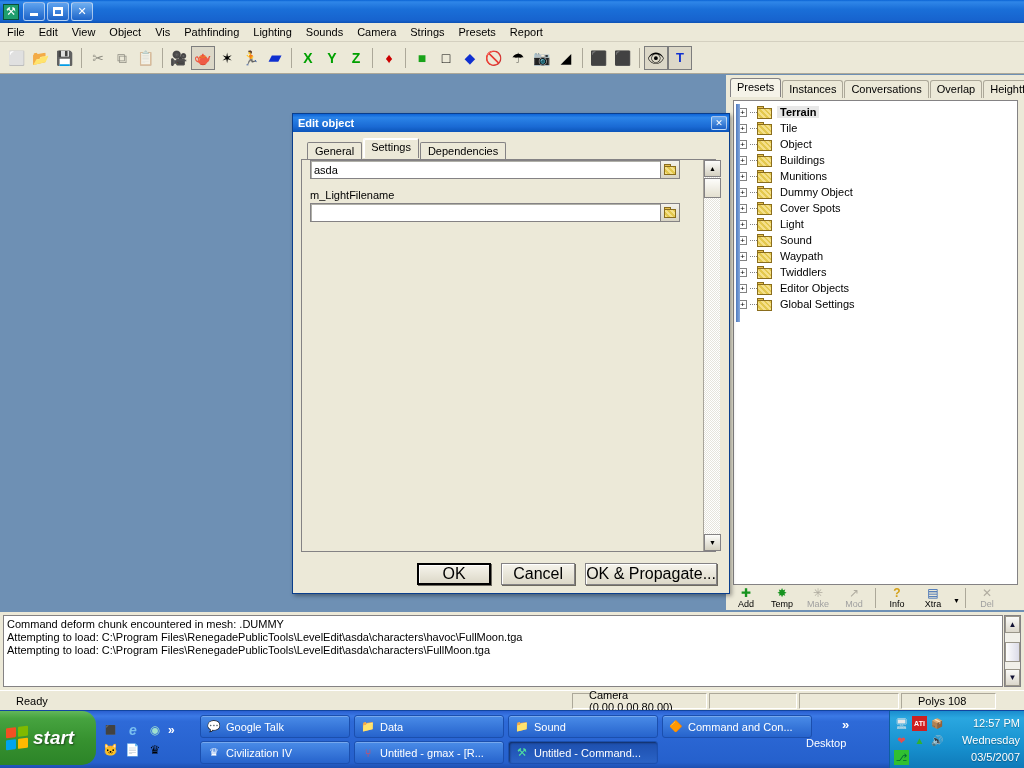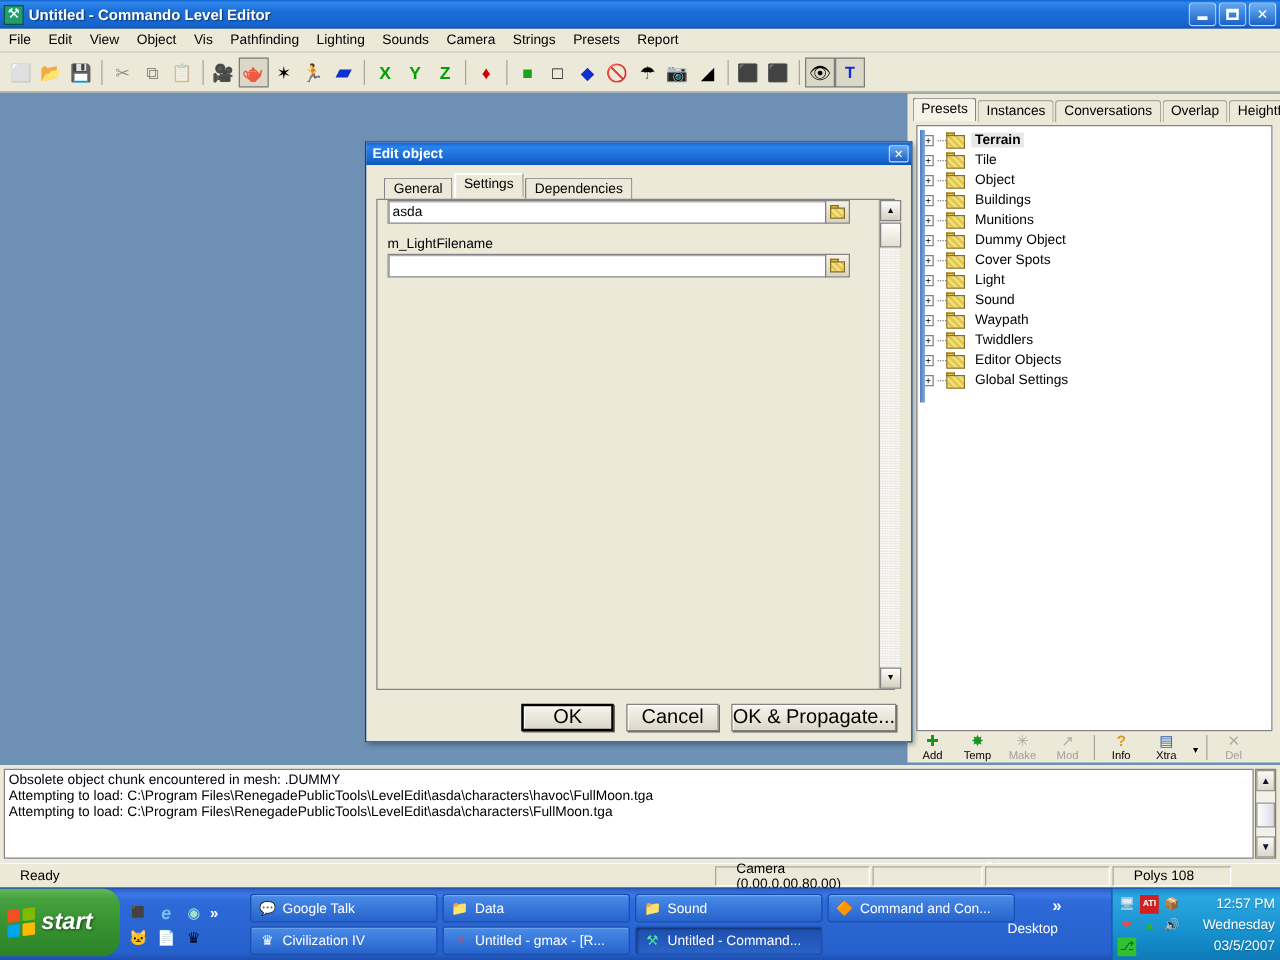--- a/index.html
+++ b/index.html
@@ -296,21 +296,20 @@
   .tray-ic { width: 15px; height: 15px; display: flex; align-items: center; justify-content: center; font-size: 10px; }
   .tray-txt { color: #fff; font-size: 11px; margin-left: auto; text-shadow: 0 1px 1px rgba(0,0,0,.3); }
 </style>
 </head>
 <body>
 
 <div class="app">
 
   <div class="titlebar">
     <div class="title-icon">⚒</div>
-    <div class="title-text">Untitled - Commando Level Editor</div>
     <div class="title-btns">
       <div class="tbtn">
           <div class="glyph-min"></div>
         </div>
       <div class="tbtn">
           <div class="glyph-max"></div>
         </div>
       <div class="tbtn close">
           <span>✕</span>
         </div>
@@ -585,38 +584,38 @@
         </div>
     </div>
 
     <svg class="cursor" viewBox="0 0 12 19">
       <polygon points="0,0 0,14 3.5,10.5 6,16.5 8.5,15.5 6,9.8 10.5,9.8" fill="#fff" stroke="#000" stroke-width="1"></polygon>
     </svg>
   </div>
 
   <div class="logpane">
     <div class="logbox" id="logbox">
-        <div class="logline">Obsolete object chunk encountered in mesh: .DUMMY</div>
+        <div class="logline">Command deform chunk encountered in mesh: .DUMMY</div>
         <div class="logline">Attempting to load: C:\Program Files\RenegadePublicTools\LevelEdit\asda\characters\havoc\FullMoon.tga</div>
         <div class="logline">Attempting to load: C:\Program Files\RenegadePublicTools\LevelEdit\asda\characters\FullMoon.tga</div>
       </div>
     <div class="logscroll">
       <div class="ls-btn">
           <span>▲</span>
         </div>
       <div class="ls-thumb"></div>
       <div class="ls-btn">
           <span>▼</span>
         </div>
     </div>
   </div>
 
   <div class="statusbar">
     <div class="sb-cell sb-ready">Ready</div>
-    <div class="sb-cell" style="width:124px">Camera (0.00,0.00,80.00)</div>
+    <div class="sb-cell" style="width:135px">Camera (0.00,0.00,80.00)</div>
     <div class="sb-cell" style="width:88px"></div>
     <div class="sb-cell" style="width:100px"></div>
     <div class="sb-cell" style="width:95px">Polys 108</div>
   </div>
 
   <div class="taskbar">
     <div class="startbtn">
       <div class="start-logo">
         <i style="background:#f25022"></i>
           <i style="background:#7fba00"></i>

